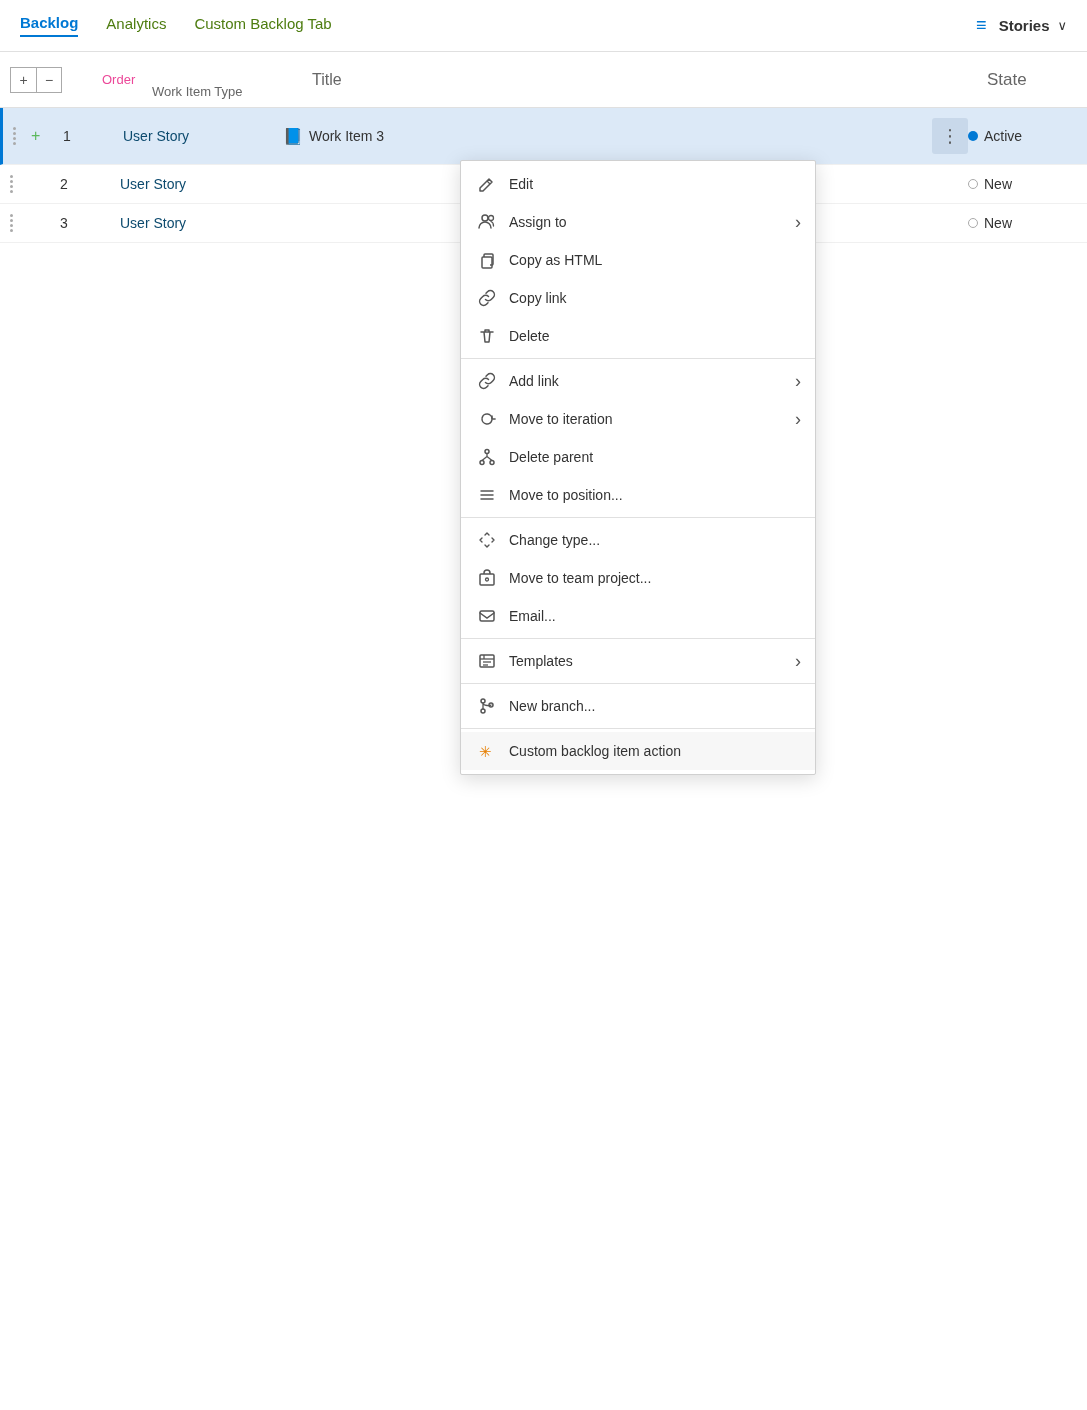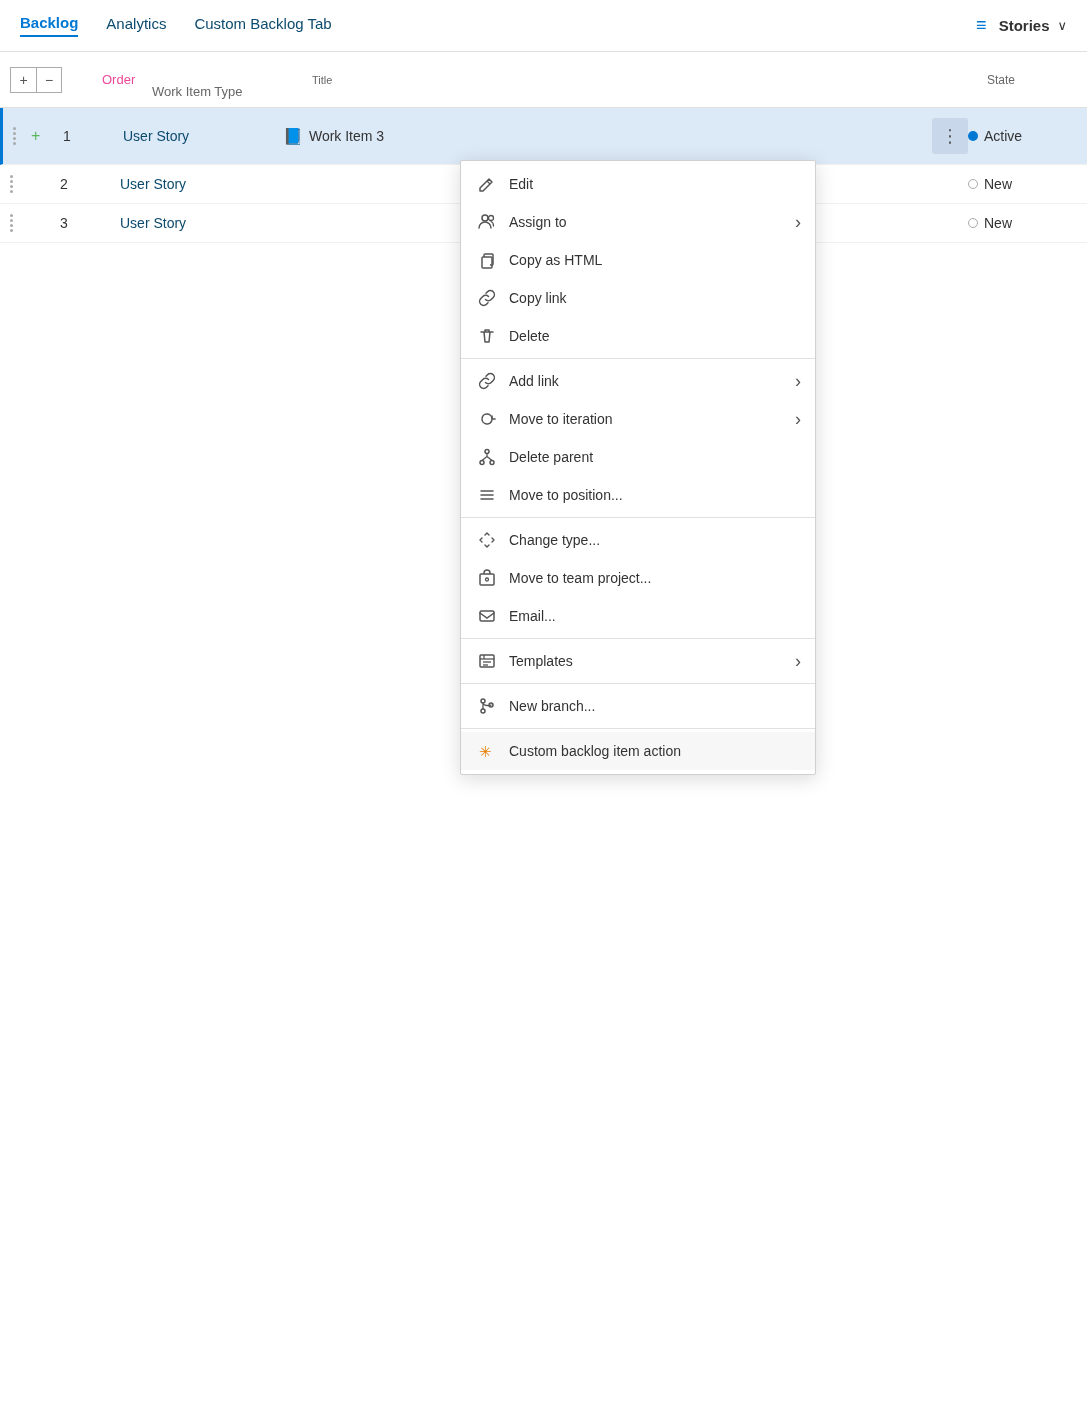--- a/index.html
+++ b/index.html
@@ -22,21 +22,21 @@
       display: flex;
       align-items: center;
       padding: 15px 20px;
       height: 52px;
       border-bottom: 1px solid #e0e0e0;
       background: #fff;
       gap: 28px;
     }
     .nav-item {
       font-size: 15px;
-      color: #0c4a6e;
+      color: #4d7c0f;
       cursor: pointer;
       padding-bottom: 4px;
       white-space: nowrap;
     }
     .nav-item.active {
       color: #0078d4;
       border-bottom: 2px solid #0078d4;
       font-weight: 600;
     }
     .nav-right {
@@ -81,22 +81,22 @@
       align-items: center;
       justify-content: center;
       cursor: pointer;
       font-size: 14px;
       color: #555;
       background: #fff;
     }
     .btn-box:first-child { border-right: none; }
     .col-order { width: 70px; color: #ec4899; font-size: 13px; padding-left: 20px; }
     .col-type { width: 160px; color: #666; font-size: 13px; margin-top: 24px; }
-    .col-title { flex: 1; color: #666; font-size: 11px; }
-    .col-state { width: 100px; color: #666; font-size: 12px; }
+    .col-title { flex: 1; color: #666; font-size: 16px; }
+    .col-state { width: 100px; color: #666; font-size: 17px; }
     
     .table-body { background: #fff; }
     .table-row {
       display: flex;
       align-items: center;
       padding: 10px 0 10px 10px;
       border-bottom: 1px solid #f0f0f0;
       position: relative;
     }
     .table-row.selected {

